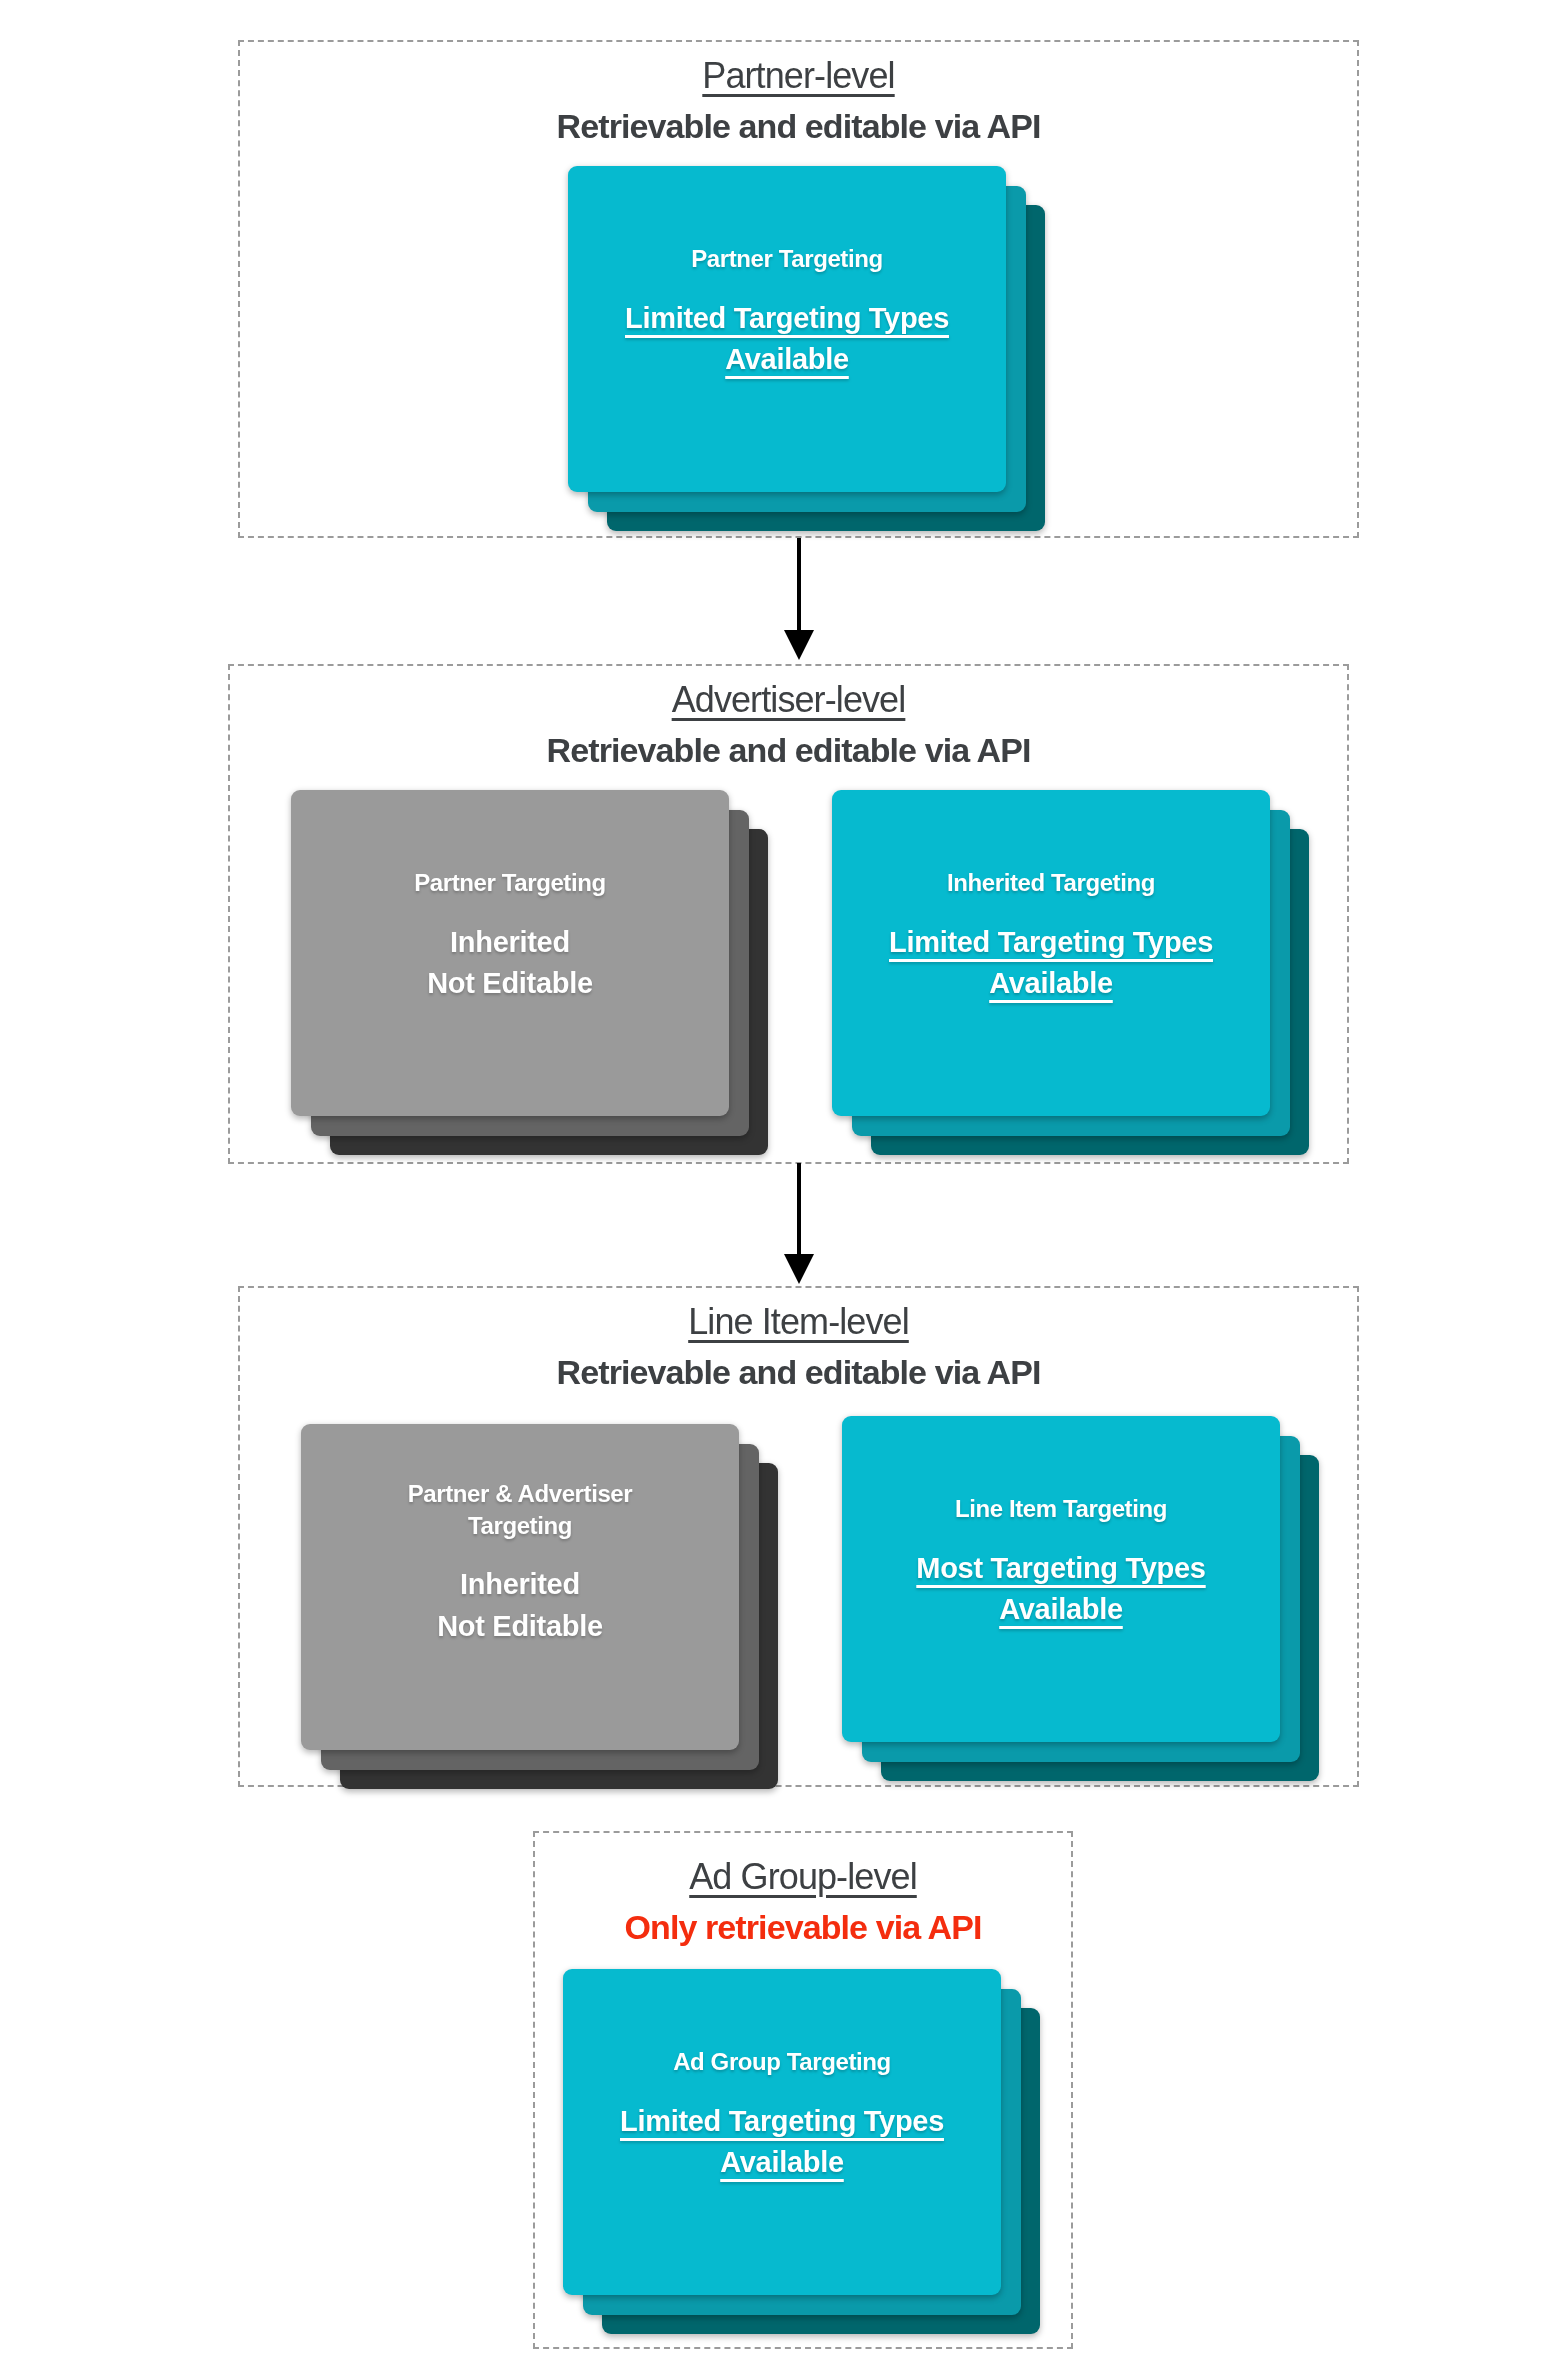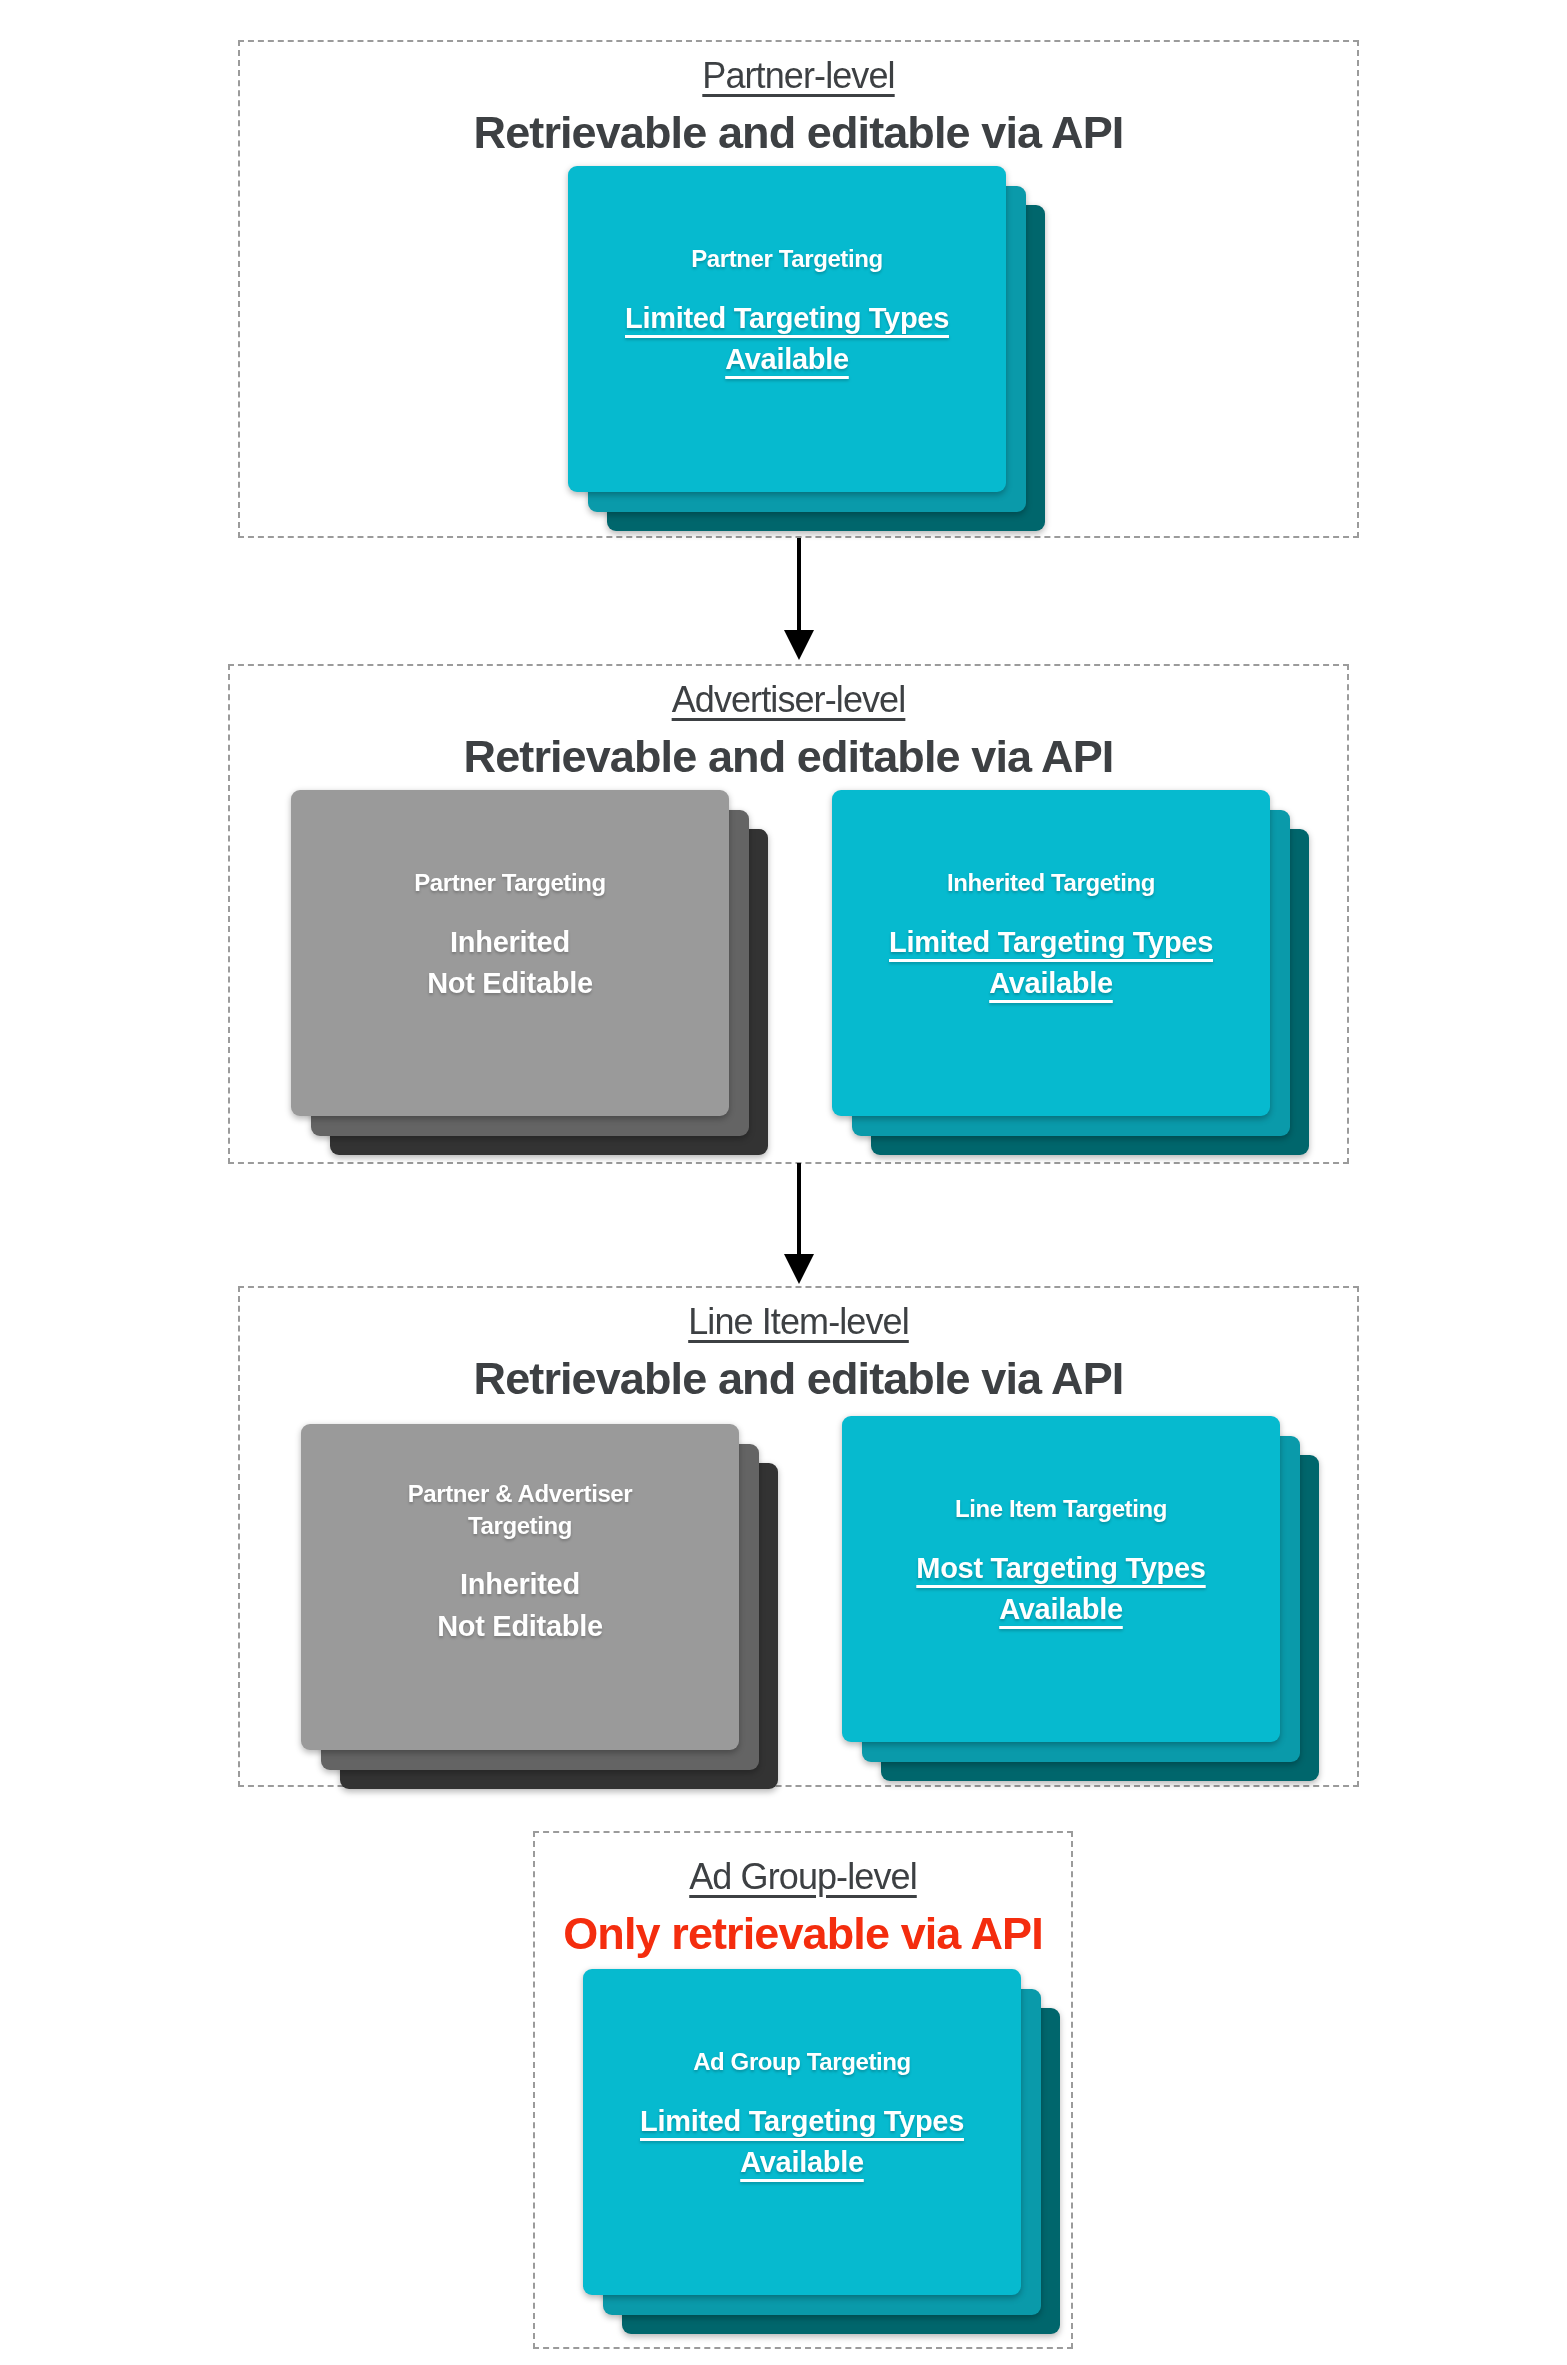--- a/index.html
+++ b/index.html
@@ -18,21 +18,21 @@
   .sec-head{
     position:absolute;top:12.5px;left:0;right:0;
     text-align:center;color:var(--heading,#3d4043);
   }
   .sec-title{
     font-size:36px;font-weight:400;letter-spacing:-0.9px;line-height:1.15;
     text-decoration:underline;text-decoration-thickness:2.7px;text-underline-offset:6.3px;
     white-space:pre-line;
   }
   .sec-status{
-    font-size:45px;font-weight:700;letter-spacing:-0.9px;line-height:1.15;
+    font-size:34px;font-weight:700;letter-spacing:-0.9px;line-height:1.15;
     margin-top:10.7px;white-space:pre-line;
   }
   .sec-status.red{color:var(--alert-red,#f42d0e);}
   .stack{position:absolute;width:477px;height:365px;}
   .layer,.card{
     position:absolute;width:438px;height:326px;border-radius:9px;
     box-shadow:0 2.7px 6.3px rgba(0,0,0,0.28);
   }
   .layer.mid{left:19.6px;top:19.6px;}
   .layer.back{left:39px;top:39px;}
@@ -148,21 +148,21 @@
 Available</div>
     </div>
   </div>
 </section>
 
 <section class="level-box" style="left:533px;top:1831px;width:540px;height:518px;">
   <header class="sec-head" style="top:23px;">
     <div class="sec-title">Ad Group-level</div>
     <div class="sec-status red">Only retrievable via API</div>
   </header>
-  <div class="stack cyan" style="left:48px;top:136px;">
+  <div class="stack cyan" style="left:28px;top:136px;">
     <div class="layer back"></div>
     <div class="layer mid"></div>
     <div class="card">
       <div class="card-title">Ad Group Targeting</div>
       <div class="card-sub u">Limited Targeting Types
 Available</div>
     </div>
   </div>
 </section>
 

